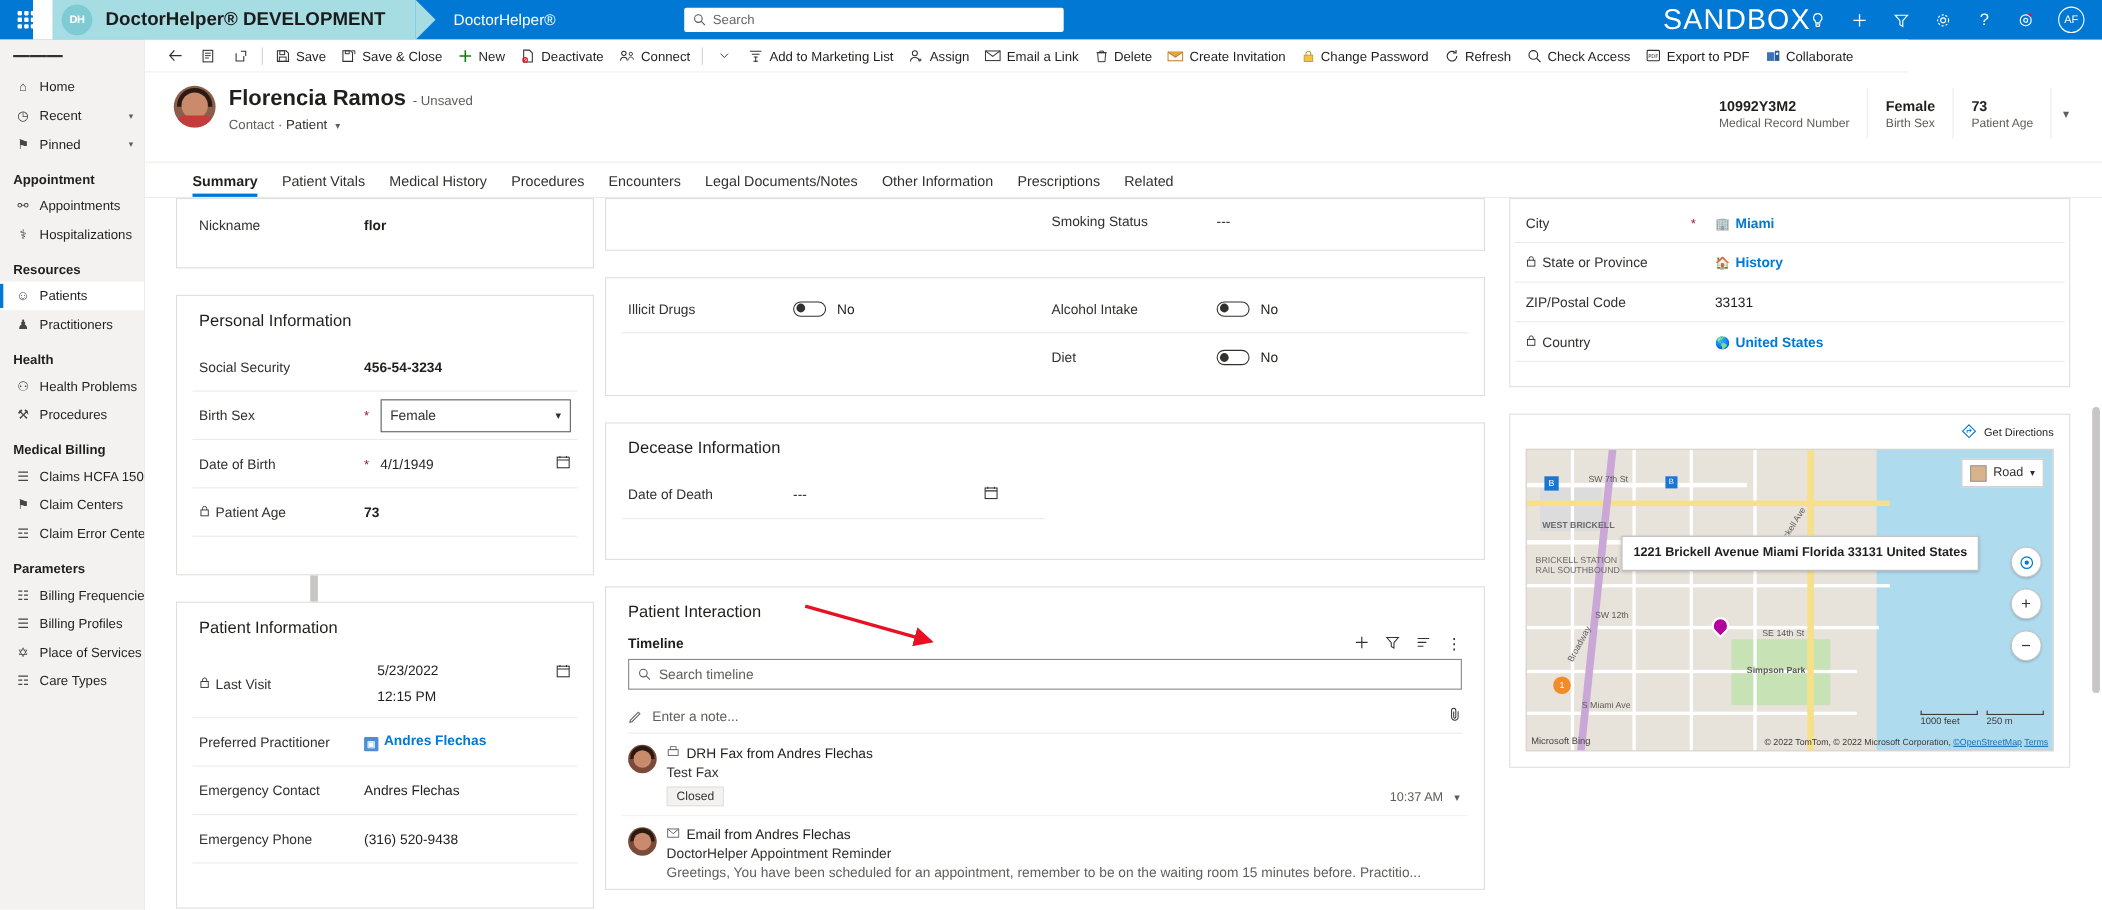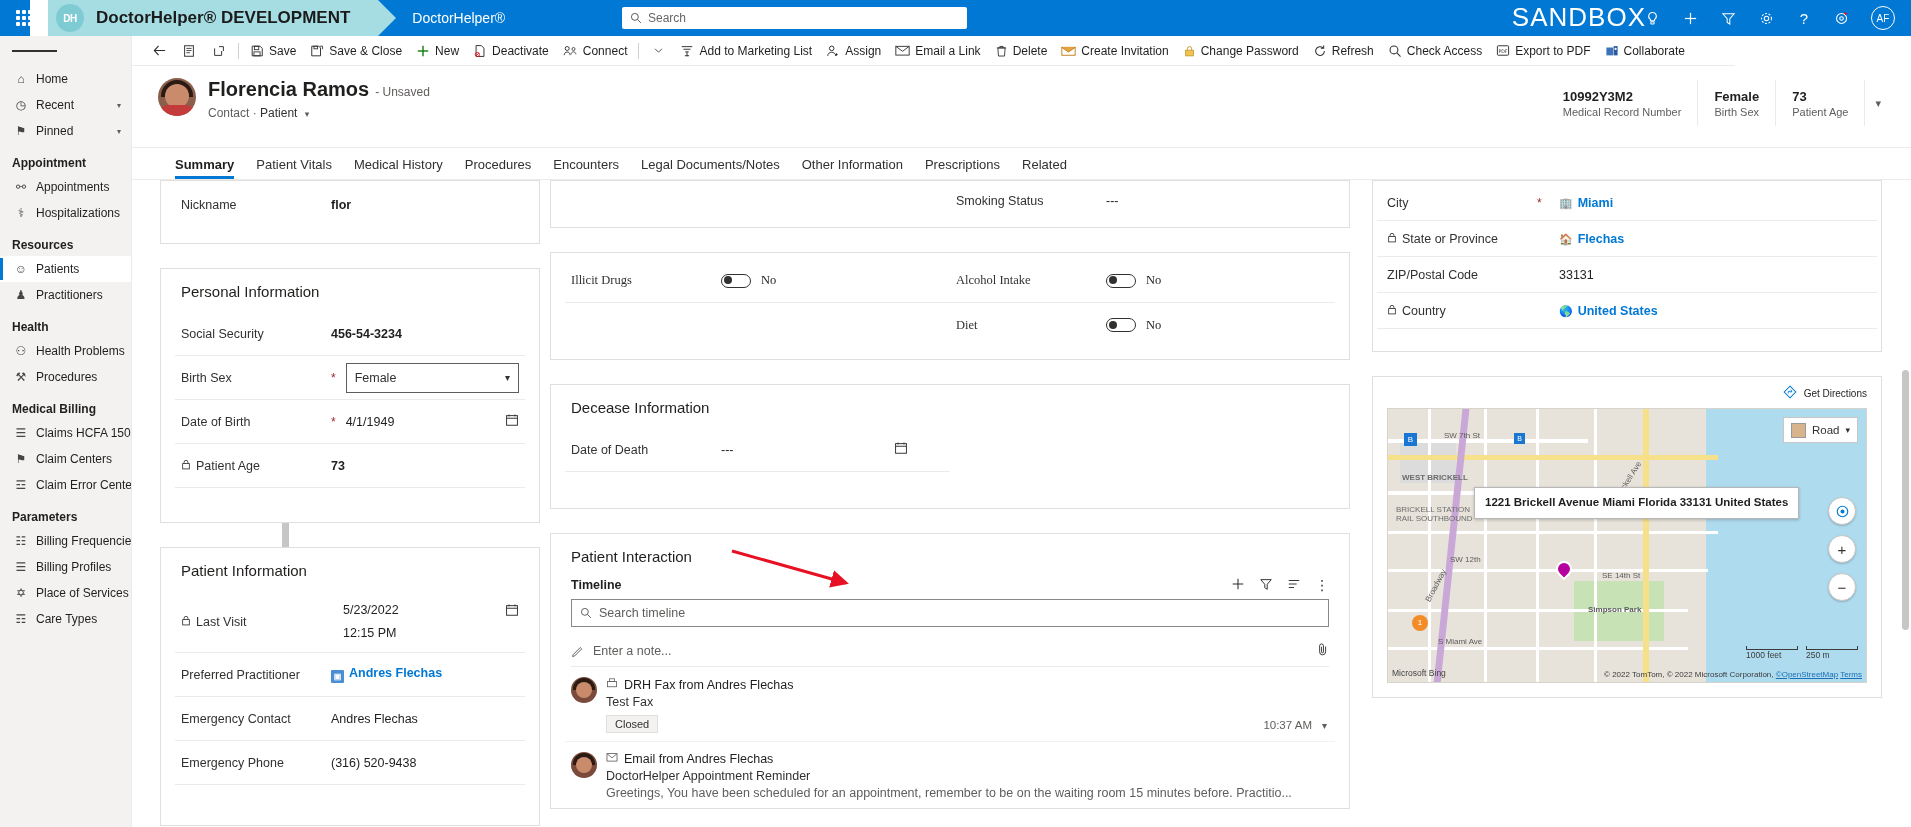--- a/index.html
+++ b/index.html
@@ -651,21 +651,21 @@
         <div style="flex:1;">
           <div class="frow" style="min-height:40px;">
             <div class="flabel">Smoking Status</div>
             <div class="fval plain">---</div>
           </div>
         </div>
       </div>
     </div>
 
     <div class="card" style="padding-top:6px;">
-      <div style="display:flex;font-family:Liberation Serif, serif;">
+      <div style="display:flex;">
         <div style="flex:1;">
           <div class="frow">
             <div class="flabel">Illicit Drugs</div>
             <div class="fval-row">
               <div class="toggle">
                   <i></i>
                 </div>
               <span class="tog-text">No</span>
             </div>
           </div>
@@ -826,21 +826,21 @@
           <span class="lock">
             <svg width="10" height="11" viewBox="0 0 12 13">
                 <rect x="2" y="5.4" width="8" height="6.4" fill="none" stroke="#323130" stroke-width="1"></rect>
                 <path d="M3.7 5.4V3.8a2.3 2.3 0 0 1 4.6 0v1.6" fill="none" stroke="#323130" stroke-width="1"></path>
               </svg>
           </span>
           <span>State or Province</span>
         </div>
         <div class="r-req"></div>
         <div class="r-val link">
-          <span class="pin">🏠</span><span>Flechas</span>
+          <span class="pin">🏠</span><span>History</span>
         </div>
       </div>
 
       <div class="r-frow">
         <div class="r-label">ZIP/Postal Code</div>
         <div class="r-req"></div>
         <div class="r-val" style="font-weight:normal;">33131</div>
       </div>
 
       <div class="r-frow">

